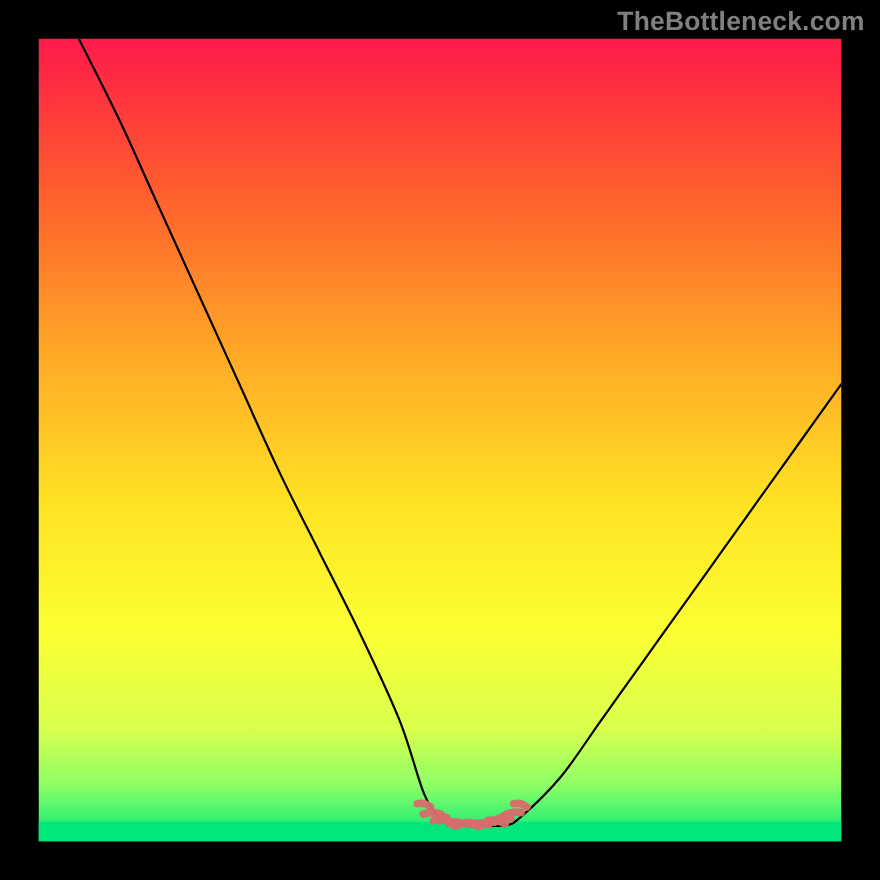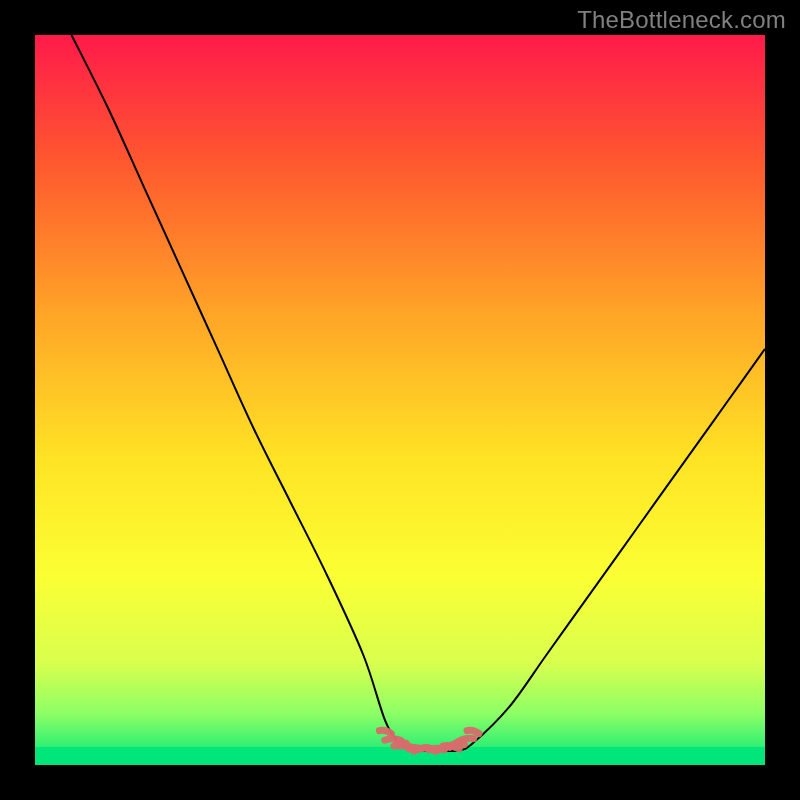--- a/index.html
+++ b/index.html
@@ -16,21 +16,21 @@
     width: 800px;
     height: 800px;
     background: #000;
   }
   .watermark {
     position: absolute;
     top: 6px;
     right: 14px;
     color: #808080;
     font-size: 24px;
-    font-weight: 400;
+    font-weight: 700;
     letter-spacing: 0.2px;
     z-index: 20;
     user-select: none;
   }
   .plot {
     position: absolute;
     left: 35px;
     top: 35px;
     width: 730px;
     height: 730px;

